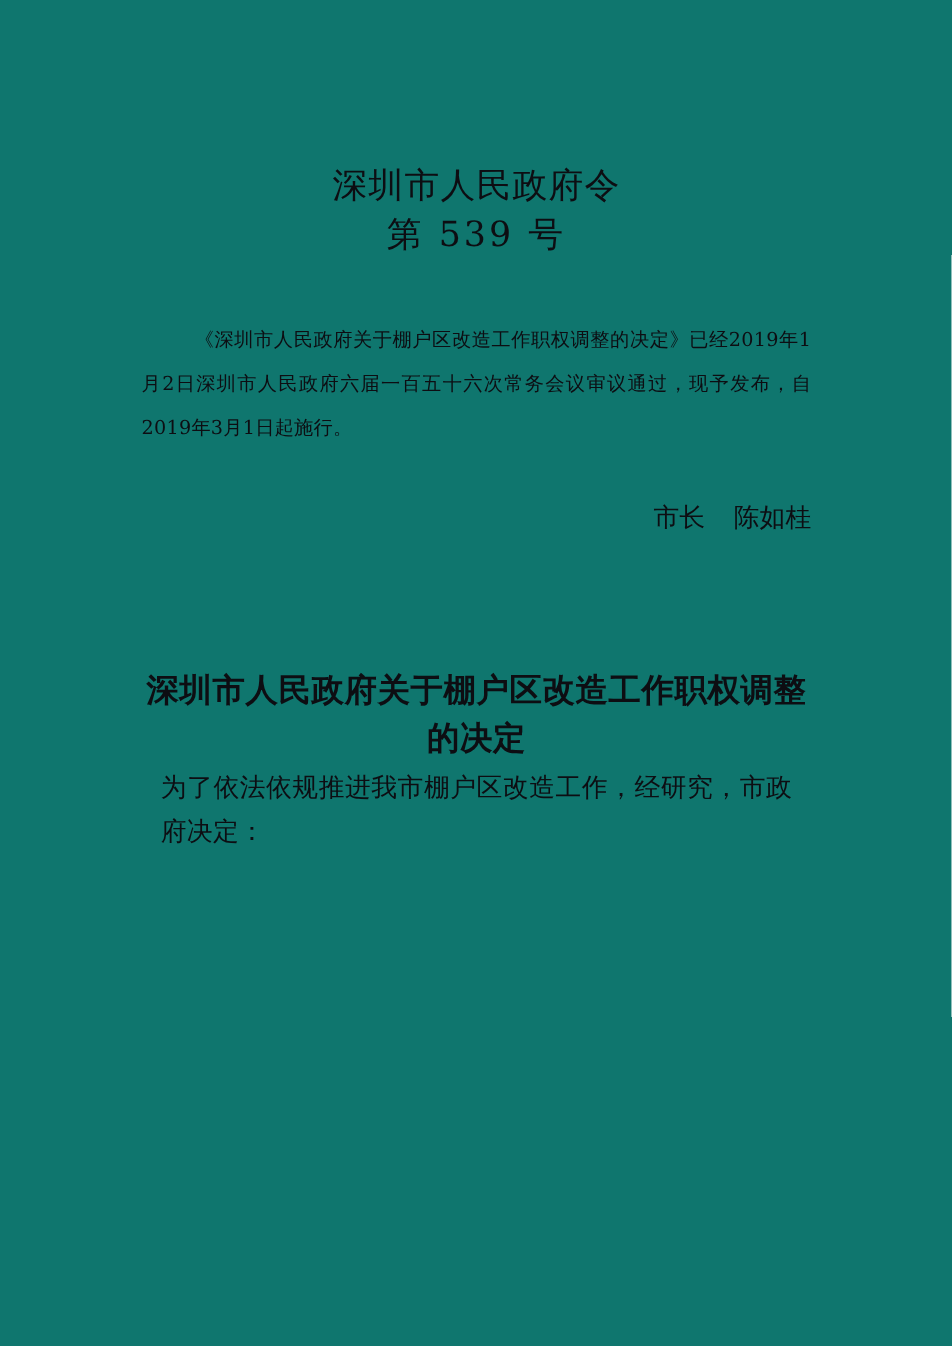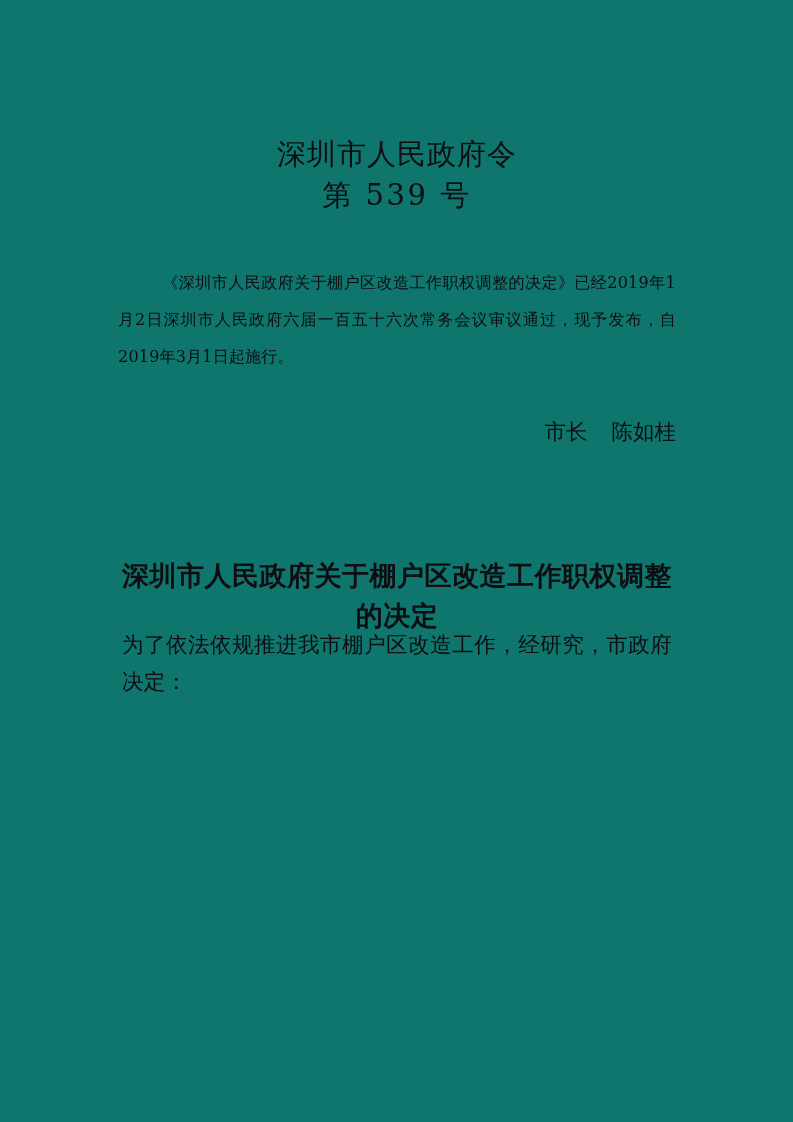--- a/index.html
+++ b/index.html
@@ -85,21 +85,21 @@
   
   .body-text {
     position: absolute;
     left: 118px;
     width: 558px;
     top: 622px;
     font-size: 21.5px;
     line-height: 37px;
   }
   .body-text p {
-    margin: 4px;
+    margin: 16px;
     text-align: justify;
     text-align-last: left;
     text-justify: inter-character;
     letter-spacing: 0.2px;
   }
   .body-text p.indented { text-indent: 44px; }
 </style>
 </head>
 <body>
 

